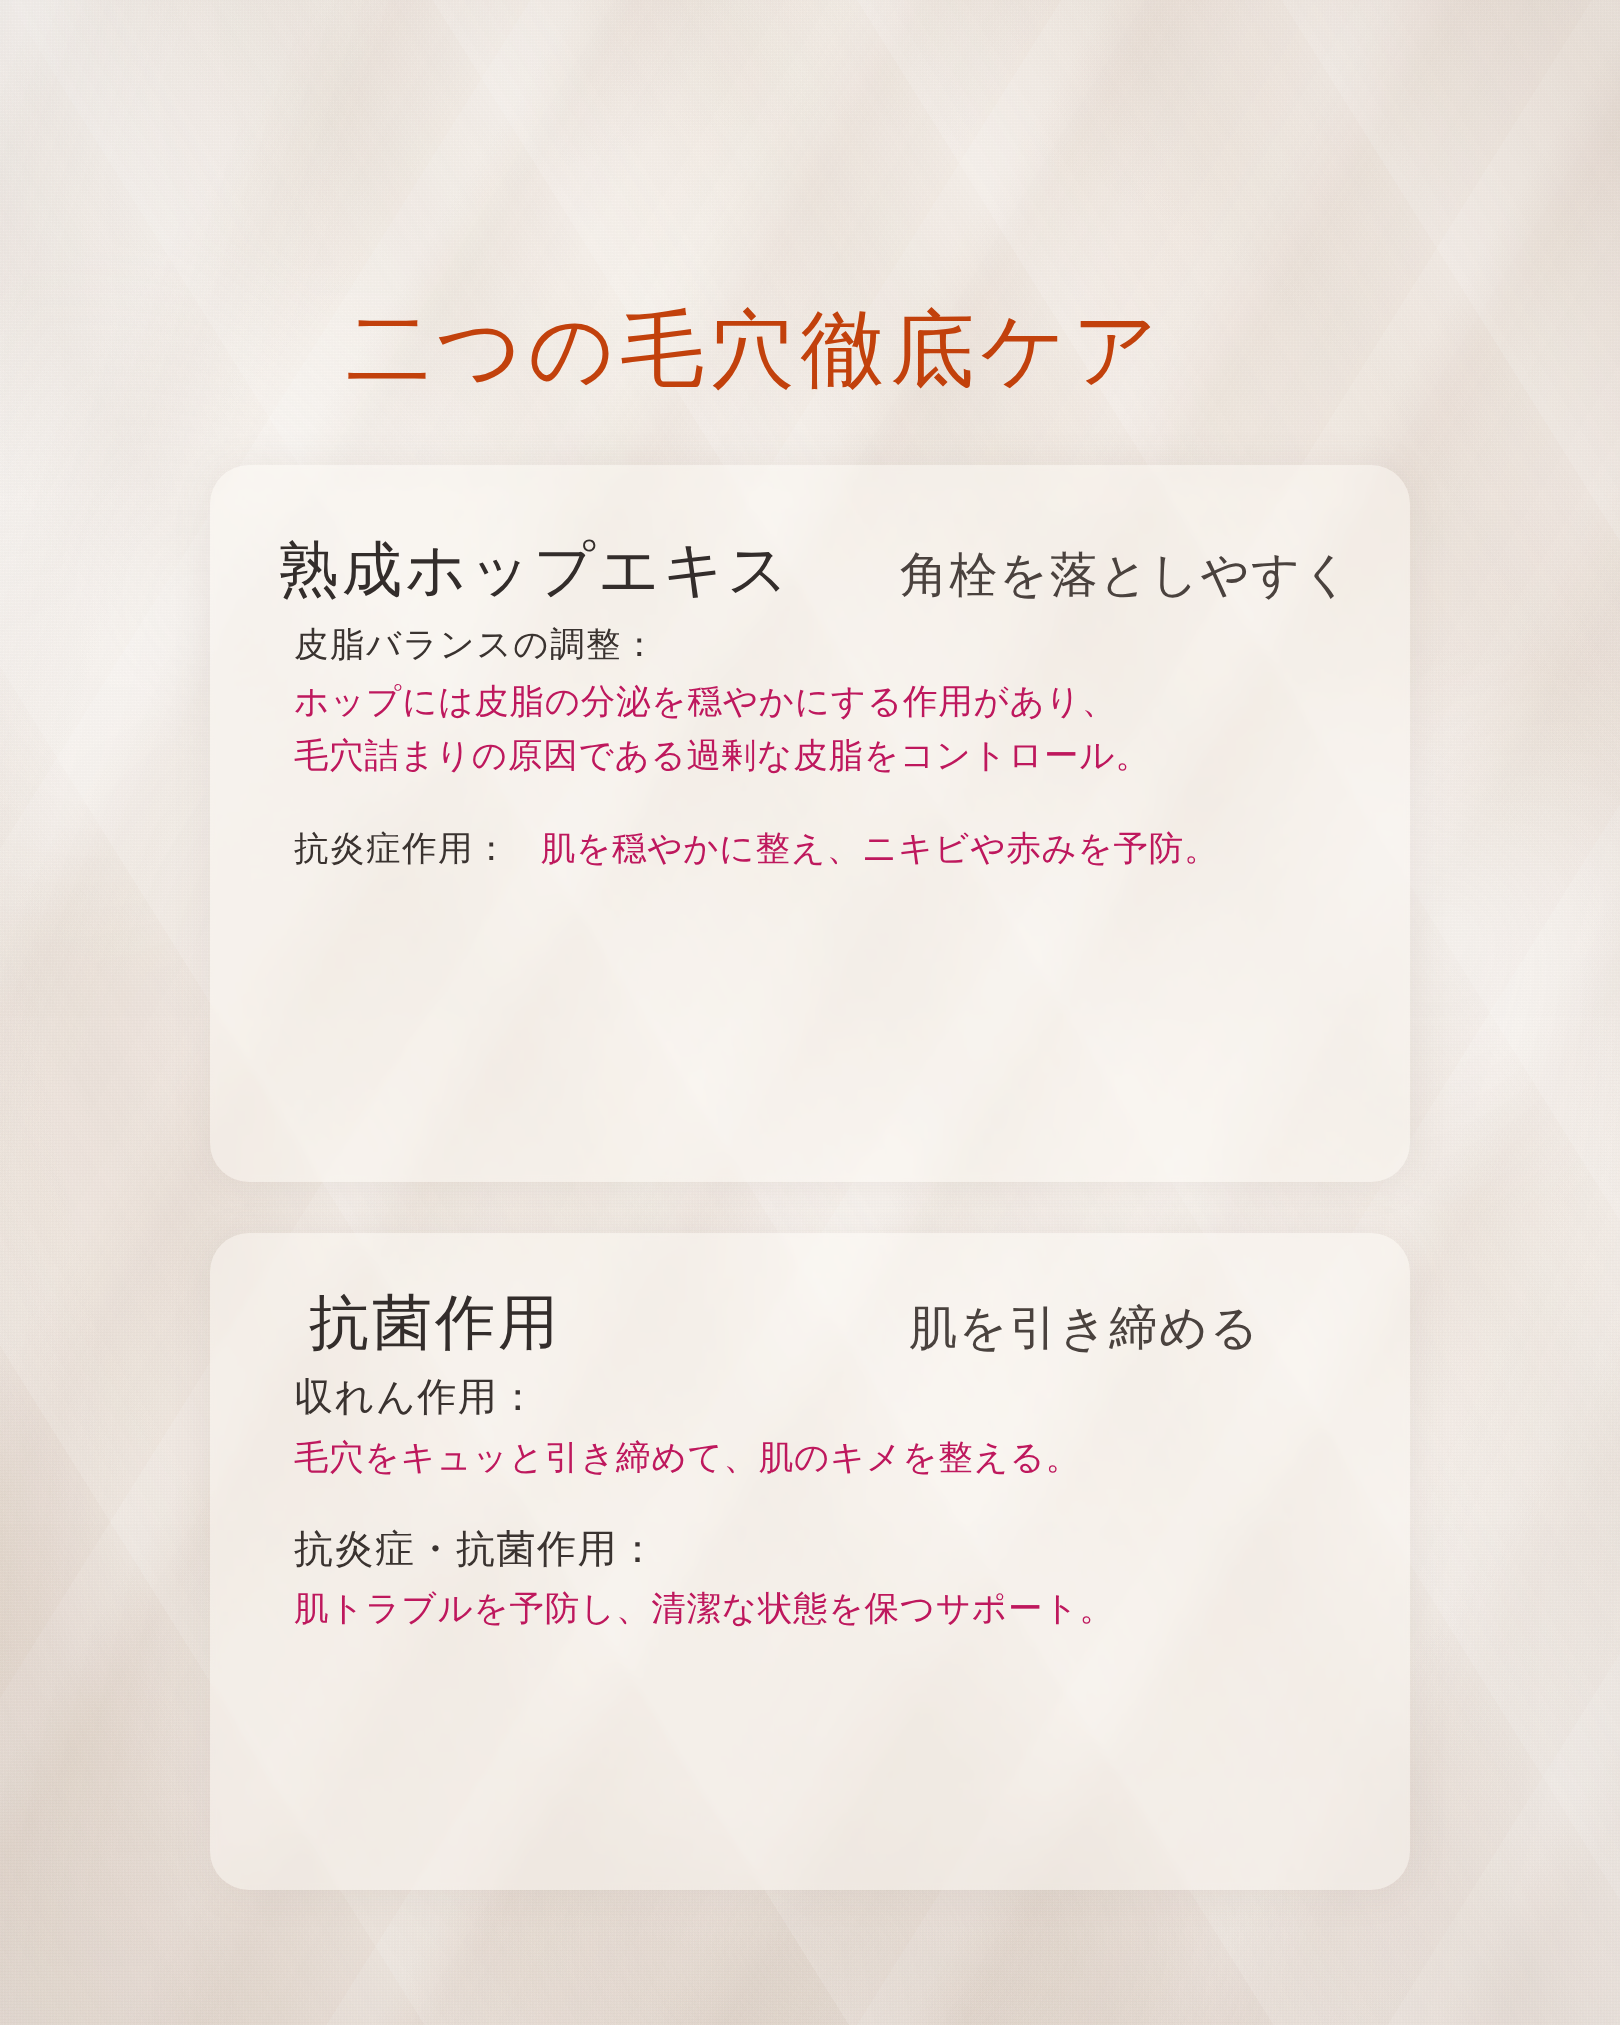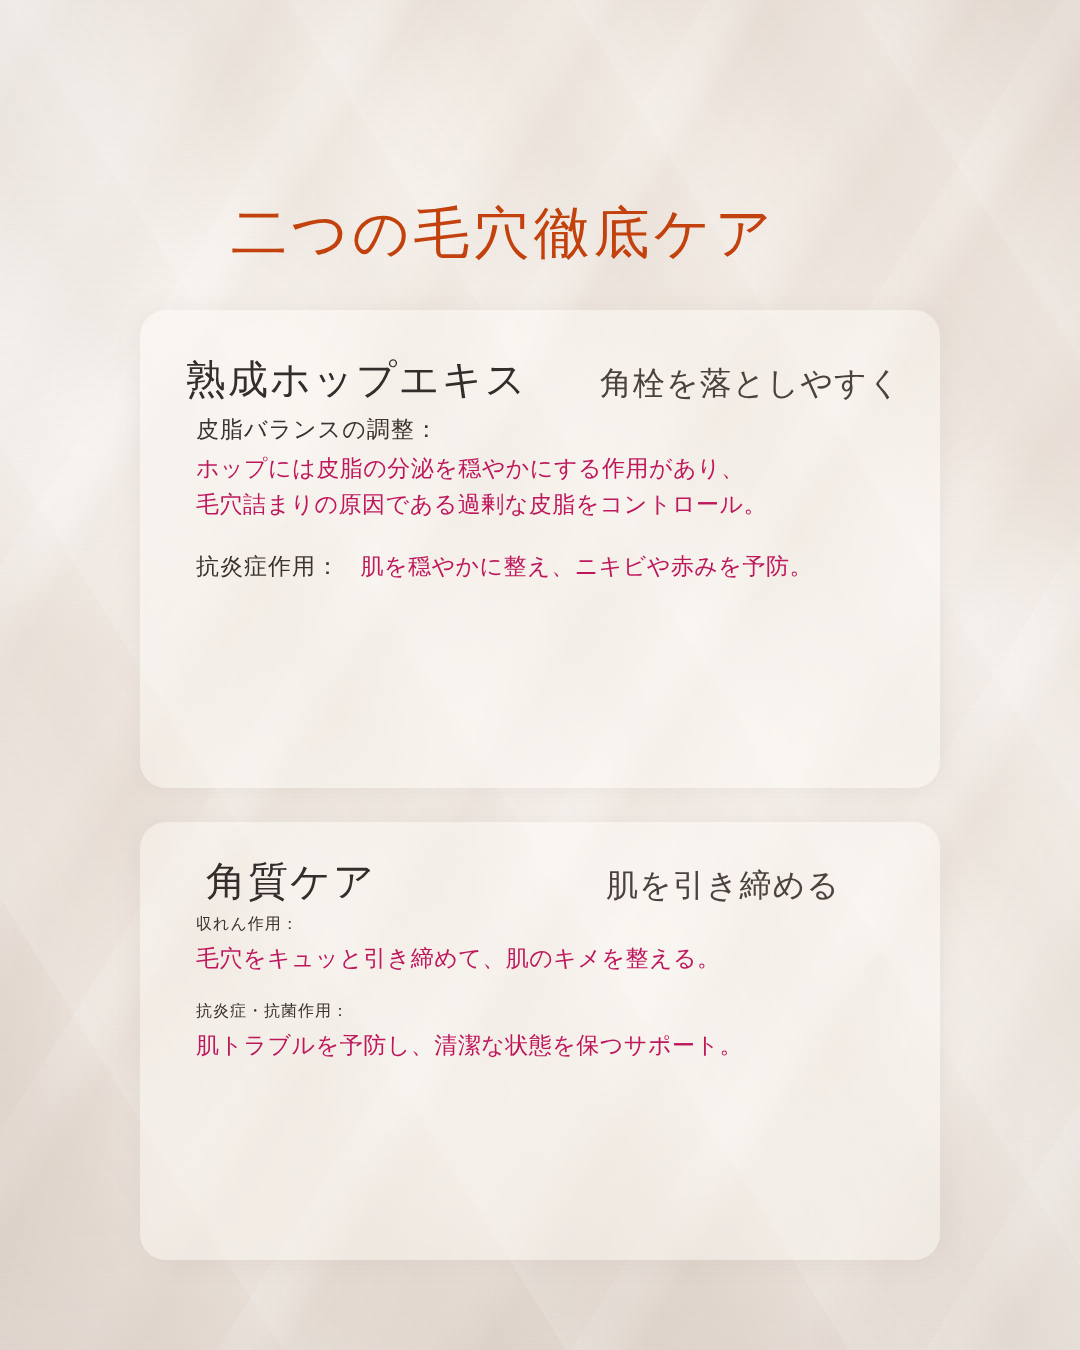--- a/index.html
+++ b/index.html
@@ -163,21 +163,21 @@
     color: #be185d;
     white-space: pre-line;
   }
   .section.inline .sec-label {
     display: inline;
     margin-right: 16px;
   }
   .section.inline .sec-body {
     display: inline;
   }
-  .card-2 .sec-label { font-size: 16px; }
+  .card-2 .sec-label { font-size: 26px; }
   .card-2 .sec-body { font-size: 23px; }
   .card-2 .section { margin-bottom: 24px; }
 </style>
 </head>
 <body>
 
 <div id="poster">
 
   <div class="bg-layer bg-base"></div>
   <div class="bg-layer bg-folds"></div>
@@ -202,21 +202,21 @@
         </div>
         <div class="section inline">
           <span class="sec-label">抗炎症作用：</span>
           <span class="sec-body">肌を穏やかに整え、ニキビや赤みを予防。</span>
         </div>
       </div>
     </section>
 
     <section class="card card-2">
       <div class="card-head">
-        <span class="card-title">角質ケア</span>
+        <span class="card-title">抗菌作用</span>
         <span class="card-tagline">肌を引き締める</span>
       </div>
       <div class="sections">
         <div class="section">
           <div class="sec-label">収れん作用：</div>
           <div class="sec-body">毛穴をキュッと引き締めて、肌のキメを整える。</div>
         </div>
         <div class="section">
           <div class="sec-label">抗炎症・抗菌作用：</div>
           <div class="sec-body">肌トラブルを予防し、清潔な状態を保つサポート。</div>

